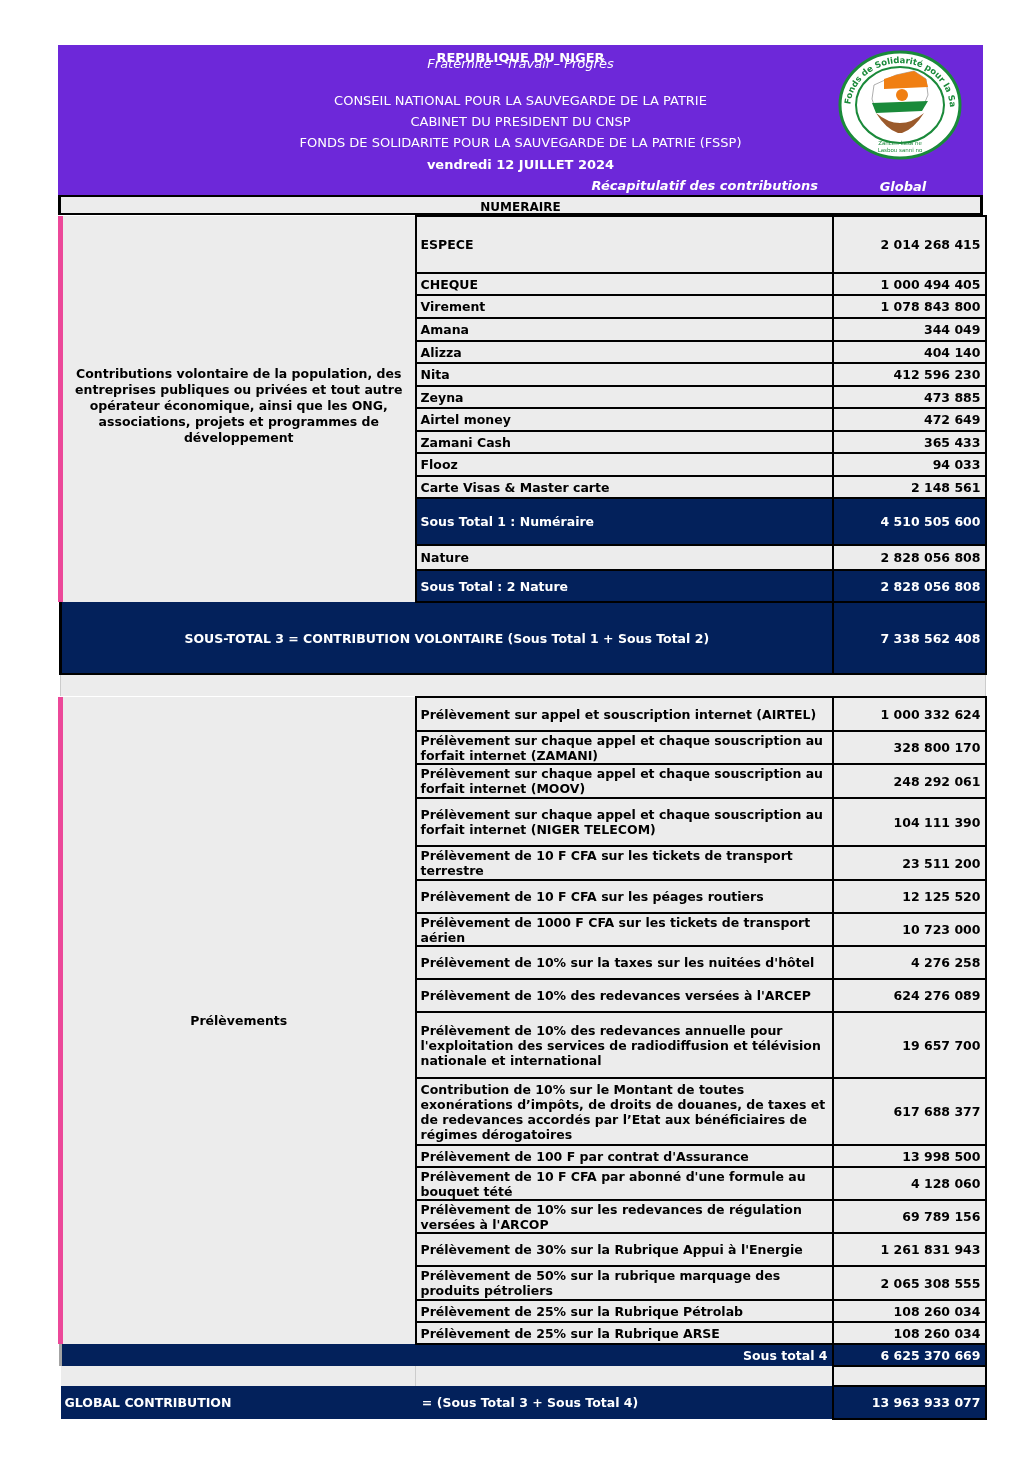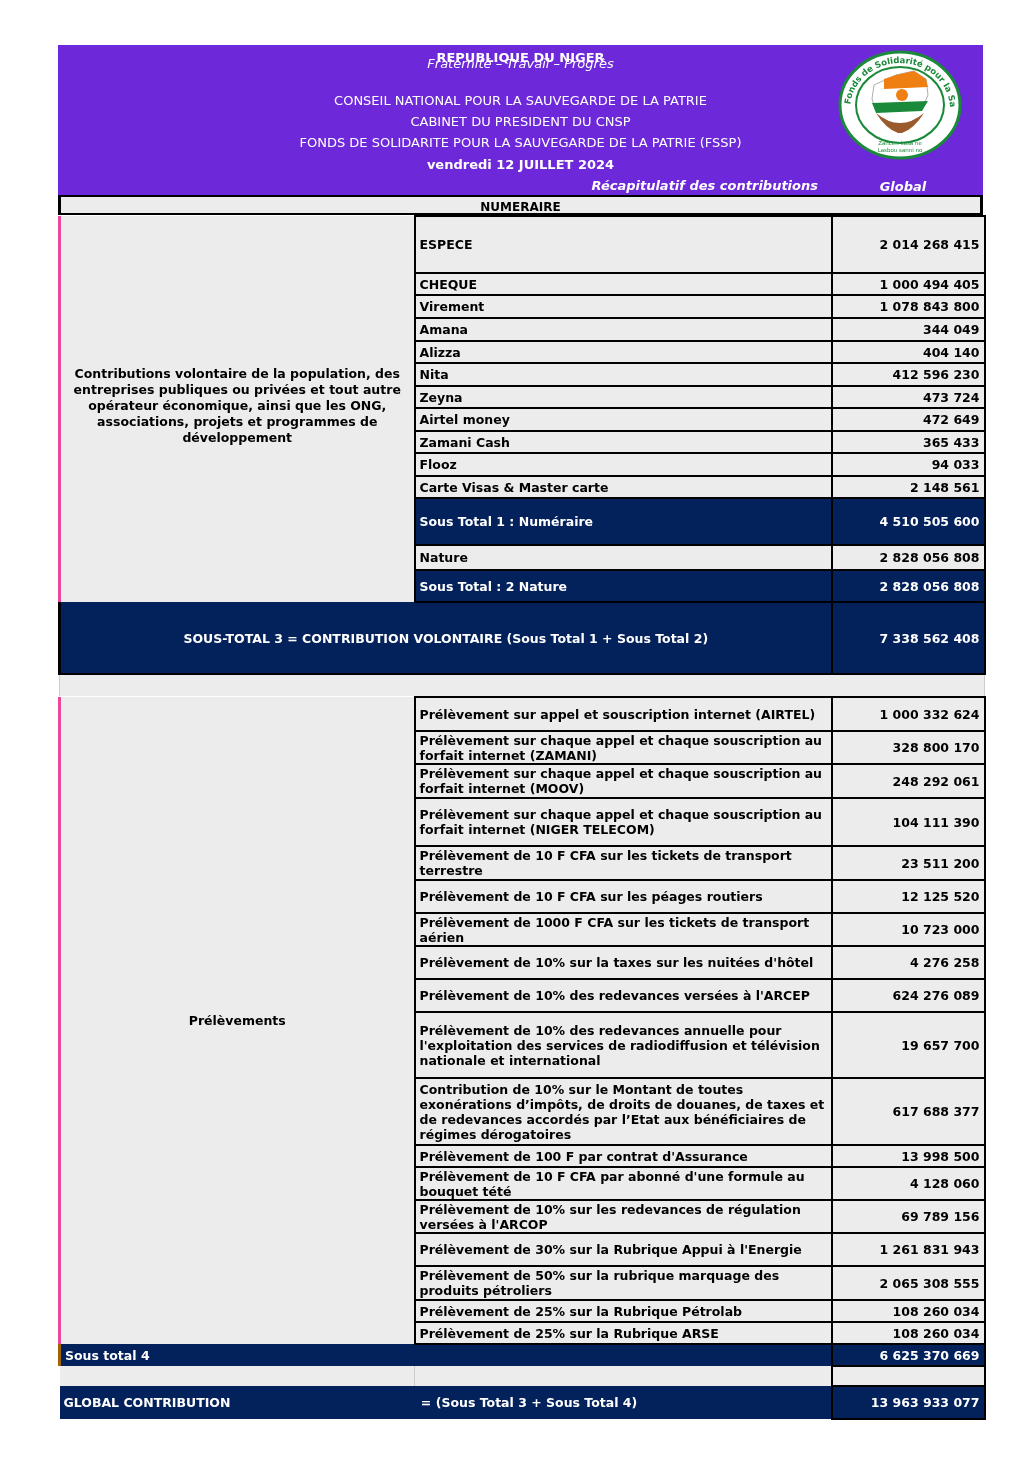--- a/index.html
+++ b/index.html
@@ -14,21 +14,21 @@
   .logo { position:absolute; left:778px; top:4px; width:128px; height:112px; }
 
   .numeraire-bar { height:20px; background:#ececec; border:2px solid #000; border-left-width:3px; border-right-width:3px; text-align:center; font-weight:bold; font-size:12px; line-height:20px; box-sizing:border-box; }
 
   table.t { border-collapse:collapse; width:925px; table-layout:fixed; font-size:12.5px; font-weight:bold; }
   table.t td { padding:0 4px; vertical-align:middle; box-sizing:border-box; }
   .gray { background:#ececec; }
   .navy { background:#03215b; color:#fff; }
   td.lbl { border:2px solid #000; }
   td.val { border:2px solid #000; text-align:right; white-space:nowrap; }
-  td.left { border-left:3px solid #ec4899; border-right:2px solid #000; text-align:center; line-height:16px; }
+  td.left { border-left:5px solid #ec4899; border-right:2px solid #000; text-align:center; line-height:16px; }
   .col1 { width:355px; } .col2 { width:417px; } .col3 { width:153px; }
   .small-line { line-height:15px; }
 </style>
 </head>
 <body>
 
 <div class="sheet">
 
   <div class="header">
     <div class="line b" style="top:5px;">REPUBLIQUE DU NIGER</div>
@@ -84,21 +84,21 @@
     <tr style="height:22px;">
           <td class="lbl gray">Alizza</td>
           <td class="val gray">404 140</td>
         </tr>
     <tr style="height:23px;">
           <td class="lbl gray">Nita</td>
           <td class="val gray">412 596 230</td>
         </tr>
     <tr style="height:22px;">
           <td class="lbl gray">Zeyna</td>
-          <td class="val gray">473 724</td>
+          <td class="val gray">473 885</td>
         </tr>
     <tr style="height:23px;">
           <td class="lbl gray">Airtel money</td>
           <td class="val gray">472 649</td>
         </tr>
     <tr style="height:22px;">
           <td class="lbl gray">Zamani Cash</td>
           <td class="val gray">365 433</td>
         </tr>
     <tr style="height:23px;">
@@ -205,21 +205,21 @@
         </tr>
     <tr style="height:22px;">
           <td class="lbl gray">Prélèvement de 25% sur la Rubrique Pétrolab</td>
           <td class="val gray">108 260 034</td>
         </tr>
     <tr style="height:22px;">
           <td class="lbl gray">Prélèvement de 25% sur la Rubrique ARSE</td>
           <td class="val gray">108 260 034</td>
         </tr>
     <tr style="height:22px;">
-      <td class="navy" colspan="2" style="text-align:left; border-left:3px solid #a16207;">Sous total 4</td>
+      <td class="navy" colspan="2" style="text-align:right; border-left:3px solid #a3a3a3;">Sous total 4</td>
       <td class="val navy">6 625 370 669</td>
     </tr>
     <tr style="height:20px;">
       <td class="gray" style="border-right:1px solid #ccc;"></td>
       <td class="gray" style="border-right:2px solid #000;"></td>
       <td class="gray" style="border-right:2px solid #000;"></td>
     </tr>
     <tr style="height:33px;">
       <td class="navy" style="text-align:left; padding-right:0; white-space:nowrap;">GLOBAL CONTRIBUTION</td>
       <td class="navy" style="text-align:left; padding-left:2px; white-space:pre;"> = (Sous Total 3 + Sous Total 4)</td>

